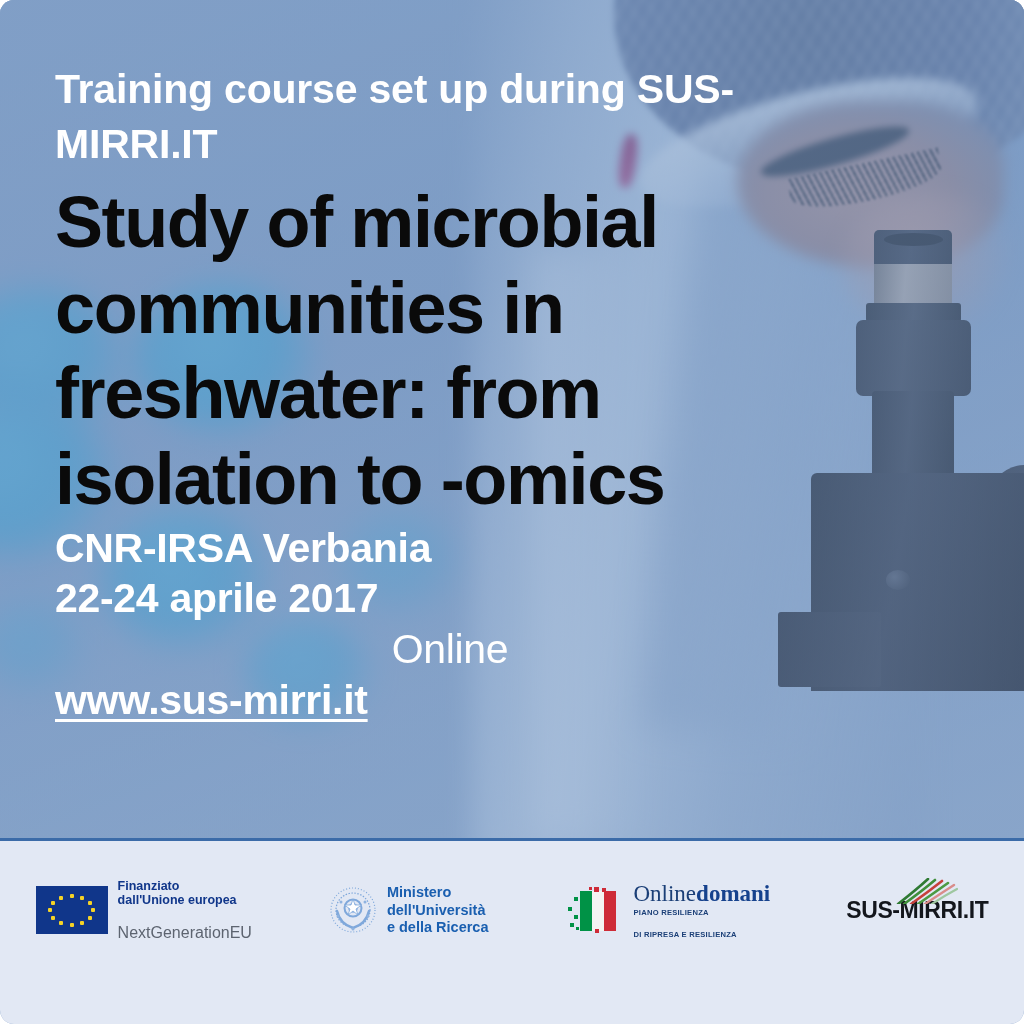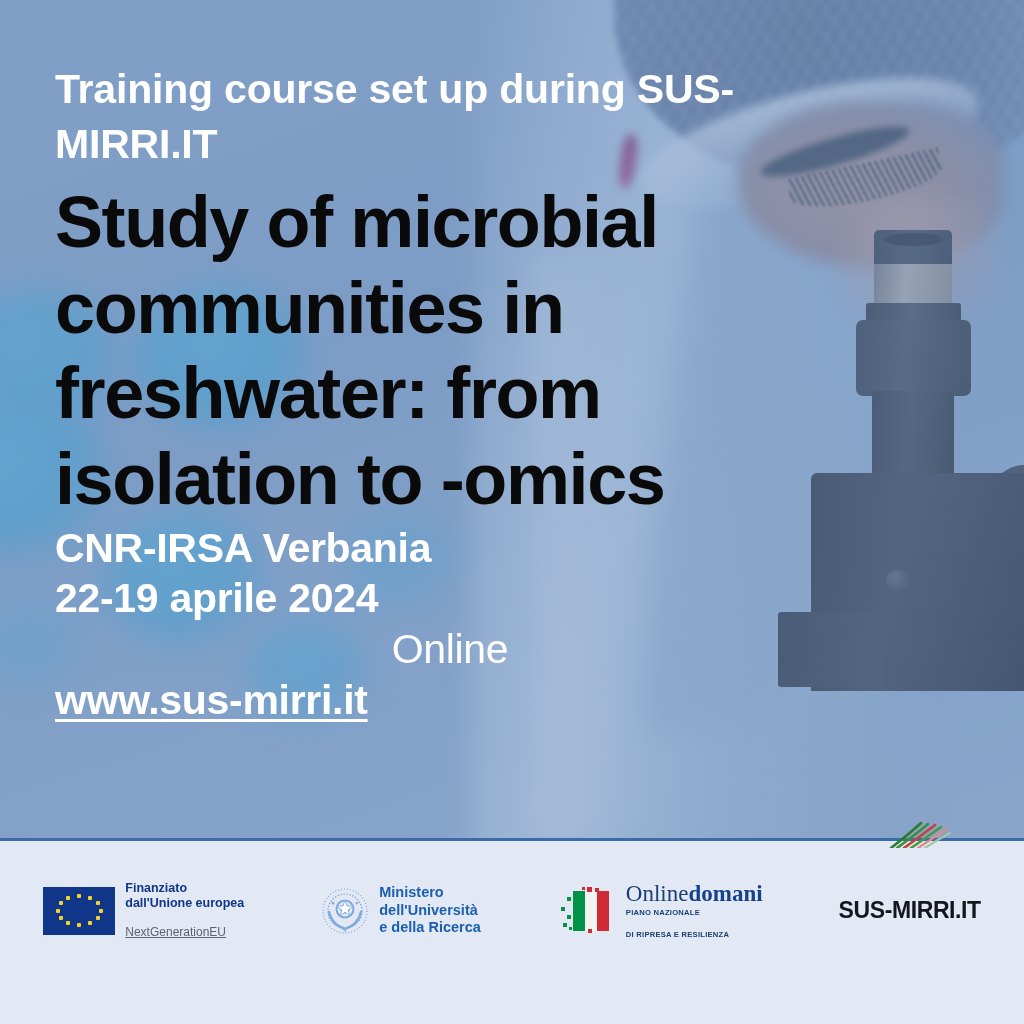--- a/index.html
+++ b/index.html
@@ -9,20 +9,21 @@
   body {
     font-family: "Liberation Sans", sans-serif;
   }
 
   #poster {
     position: relative;
     width: 1024px;
     height: 1024px;
     overflow: hidden;
     background: #7d9cc5;
+    border-radius: 14px;
   }
 
   
   .photo {
     position: absolute;
     inset: 0 0 186px 0;
     overflow: hidden;
     background: linear-gradient(160deg, #8aa6ca 0%, #7d9cc5 38%, #8eaacd 70%, #9ab4d4 100%);
   }
 
@@ -272,20 +273,21 @@
   }
 
   
   .footer {
     position: absolute;
     left: 0; right: 0; bottom: 0;
     height: 186px;
     background: #e2e8f4;
     border-top: 3px solid #3b6ba8;
     display: flex;
+    align-items: center;
     justify-content: center;
     gap: 76px;
     padding-bottom: 44px;
     box-sizing: border-box;
   }
   .logo { display: flex; align-items: center; }
 
   
   .eu-flag {
     position: relative;
@@ -302,24 +304,23 @@
   }
   .eu-text { margin-left: 10px; line-height: 1.16; }
   .eu-l1, .eu-l2 {
     color: #10368a;
     font-size: 12.5px;
     font-weight: bold;
     white-space: nowrap;
   }
   .eu-l3 {
     color: #5d6470;
-    font-size: 12px;
+    font-size: 16px;
     margin-top: 16px;
     white-space: nowrap;
-    text-decoration: underline;
   }
 
   
   .min-emblem { width: 50px; height: 50px; flex: 0 0 auto; }
   .min-text { margin-left: 9px; line-height: 1.2; }
   .min-text div {
     color: #1a5fb0;
     font-size: 14.5px;
     font-weight: bold;
     white-space: nowrap;
@@ -395,21 +396,21 @@
 
     <div class="wash"></div>
   </div>
 
   <div class="content">
     <p class="eyebrow">Training course set up during SUS-MIRRI.IT</p>
     <h1 class="title">Study of microbial communities in freshwater: from isolation to -omics</h1>
 
     <div class="meta">
       <div class="meta-line bold">CNR-IRSA Verbania</div>
-      <div class="meta-line bold">22-19 aprile 2024</div>
+      <div class="meta-line bold">22-24 aprile 2017</div>
       <div class="meta-line light">Online</div>
       <div class="meta-line link">www.sus-mirri.it</div>
     </div>
   </div>
 
   <div class="footer">
 
     <div class="logo">
       <div class="eu-flag" id="eu-flag">
           <div class="eu-star" style="left: 50%; top: 20%;"></div>
@@ -474,21 +475,21 @@
         </g>
         <g fill="#ce2b37">
           <rect x="30" y="0" width="5" height="5"></rect>
           <rect x="38" y="1" width="4" height="4"></rect>
           <rect x="31" y="42" width="4" height="4"></rect>
           <rect x="25" y="0" width="3" height="3"></rect>
         </g>
       </svg>
       <div class="id-text">
         <div class="id-word"><span>Online</span><b>domani</b></div>
-        <div class="id-sub">PIANO NAZIONALE</div>
+        <div class="id-sub">PIANO RESILIENZA</div>
         <div class="id-sub" style="margin-top:12px">DI RIPRESA E RESILIENZA</div>
       </div>
     </div>
 
     <div class="logo sus">
       <svg class="sus-grass" viewBox="0 0 64 26">
         <g fill="none" stroke-linecap="round">
           <path d="M4 26 Q22 12 34 1" stroke="#2f7a33" stroke-width="2.6"></path>
           <path d="M10 26 Q28 13 41 2" stroke="#3f8f3a" stroke-width="2.6"></path>
           <path d="M17 26 Q34 14 48 3" stroke="#c6413c" stroke-width="2.6"></path>

